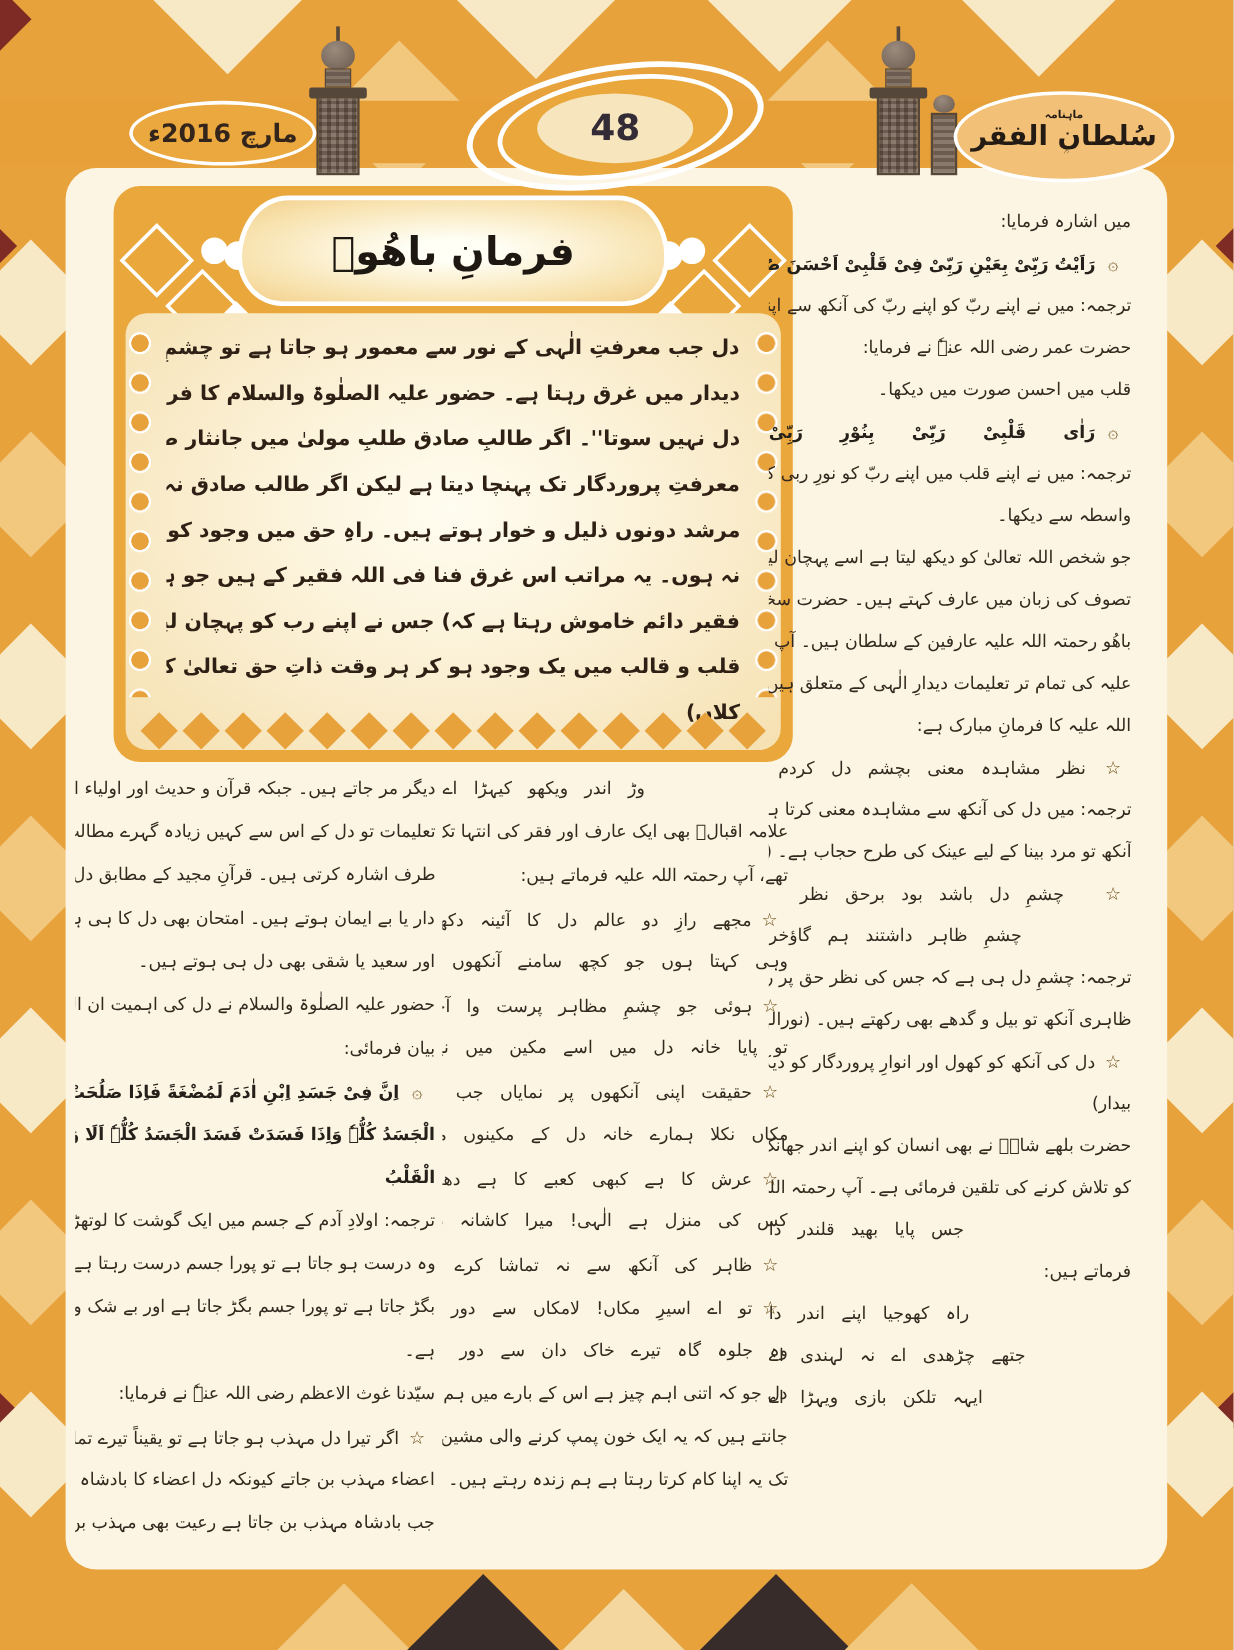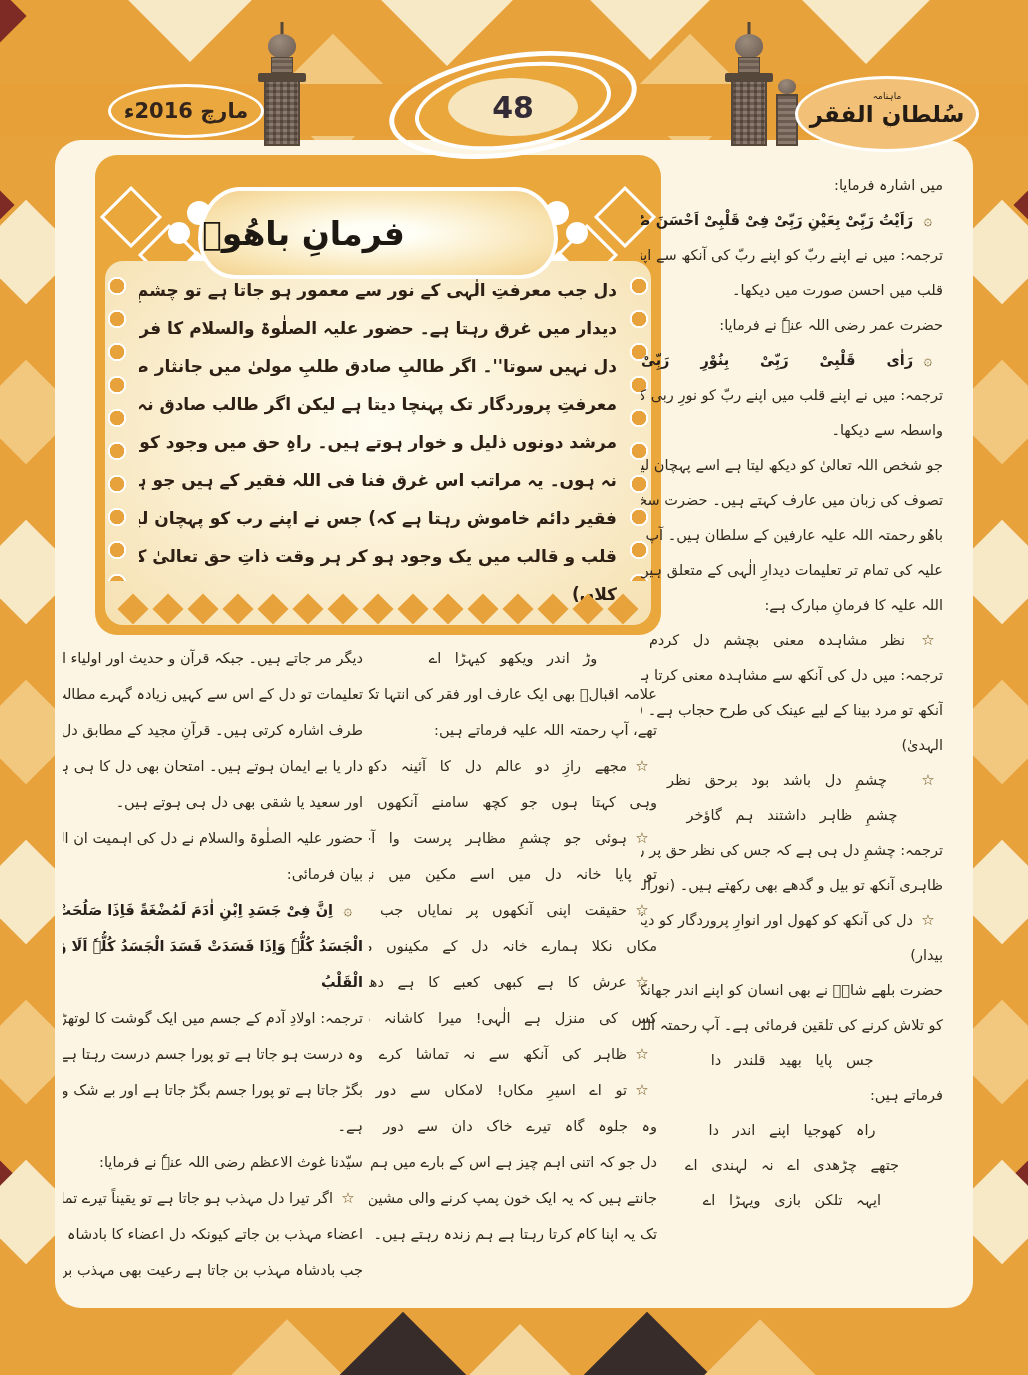--- a/index.html
+++ b/index.html
@@ -25,47 +25,47 @@
   .m-dome{left:50%;transform:translateX(-50%);bottom:88px;width:28px;height:24px;background:radial-gradient(circle at 40% 30%,#9b8b7d,#6b5b50);border-radius:50% 50% 46% 46%;}
   .m-spire{left:50%;transform:translateX(-50%);bottom:110px;width:3px;height:14px;background:#554739;}
   .m-side{right:-16px;bottom:0;width:22px;height:52px;background:repeating-linear-gradient(0deg,#8a7a6e 0 3px,#6b5b50 3px 6px);border:2px solid #554739;}
   .m-side-dome{right:-14px;bottom:52px;width:18px;height:15px;background:radial-gradient(circle at 40% 30%,#9b8b7d,#6b5b50);border-radius:50% 50% 46% 46%;}
   .pageno-wrap{position:absolute;left:388px;top:48px;width:250px;height:116px;z-index:6;}
   .e{position:absolute;border-radius:50%;}
   .e1{left:0;top:6px;width:250px;height:102px;border:5px solid #fff;transform:rotate(-9deg);}
   .e2{left:26px;top:16px;width:198px;height:84px;background:#E9A73C;border:4px solid #fff;transform:rotate(-9deg);}
   .e3{left:60px;top:30px;width:130px;height:58px;background:#F6E5BD;display:flex;align-items:center;justify-content:center;font-size:30px;font-weight:700;color:#332B35;font-family:"DejaVu Sans",sans-serif;}
   .logo-oval{position:absolute;left:795px;top:76px;width:184px;height:76px;background:#F2C177;border:3px solid #fff;border-radius:50%;display:flex;flex-direction:column;align-items:center;justify-content:center;z-index:6;direction:rtl;color:#241C14;}
-  .logo-small{font-size:9px;font-weight:400;line-height:10px;}
+  .logo-small{font-size:9px;font-weight:700;line-height:10px;}
   .logo-main{font-size:23px;font-weight:700;line-height:26px;}
   .logo-mark{font-size:11px;line-height:10px;}
   
   .content{position:absolute;left:55px;top:140px;width:918px;height:1168px;background:#FCF5E3;border-radius:26px;z-index:4;}
   
   .panel{position:absolute;right:312px;top:15px;width:566px;height:480px;background:#EAA73C;border-radius:22px;}
-  .cloud{position:absolute;left:50%;transform:translateX(-50%);top:8px;width:360px;height:92px;background:radial-gradient(ellipse at 50% 50%,#FFFFF6 15%,#F8E3B0 70%,#F3CF8B 100%);border:4px solid #fff;border-radius:52px 52px 46px 46px/64px 64px 50px 50px;display:flex;align-items:center;justify-content:flex-end;z-index:2;margin-top:24px;}
+  .cloud{position:absolute;left:50%;transform:translateX(-50%);top:8px;width:360px;height:92px;background:radial-gradient(ellipse at 50% 50%,#FFFFF6 15%,#F8E3B0 70%,#F3CF8B 100%);border:4px solid #fff;border-radius:52px 52px 46px 46px/64px 64px 50px 50px;display:flex;align-items:center;justify-content:center;z-index:2;}
   .cloud:before,.cloud:after{content:"";position:absolute;top:50%;margin-top:-11px;width:22px;height:22px;border-radius:50%;background:#fff;}
   .cloud:before{left:-34px;} .cloud:after{right:-34px;}
   .cloud-title{font-size:33px;font-weight:700;color:#1E1812;direction:rtl;}
   .orn{position:absolute;}
   .orn-od{width:44px;height:44px;border:3px solid #fff;transform:rotate(45deg);}
   .orn-fd{width:20px;height:20px;background:#fff;transform:rotate(45deg);}
   .orn-c{width:24px;height:24px;background:#fff;border-radius:50%;}
   .fbox{position:absolute;left:10px;right:10px;top:106px;bottom:10px;background:radial-gradient(ellipse at 50% 45%,#FFFDF1 0%,#FBF0D4 48%,#F5E0B0 100%);border-radius:18px;padding:10px 34px 36px;}
   .dots{position:absolute;top:10px;bottom:44px;width:20px;background-image:radial-gradient(circle at 10px 15px,#E8A23C 7px,#ffffff 7.5px 9px,rgba(255,255,255,0) 9.5px);background-size:20px 33px;background-repeat:repeat-y;}
   .dots.dl{left:2px;} .dots.dr{right:2px;}
   .f-diamonds{position:absolute;left:24px;right:24px;bottom:5px;display:flex;justify-content:center;gap:13px;}
   .f-diamonds i{width:22px;height:22px;background:#E8A23C;transform:rotate(45deg);flex:0 0 auto;}
   
   .line{display:flex;align-items:baseline;direction:rtl;color:#33291F;white-space:nowrap;overflow:hidden;}
   .line .marker{flex:0 0 30px;text-align:center;font-size:15px;color:#6b4d14;}
   .line .txt{flex:1;display:block;min-width:0;}
   .t-p  .txt{text-align:justify;text-align-last:justify;}
   .t-pe .txt{text-align:right;}
-  .t-v  .txt{text-align:center;word-spacing:9px;}
+  .t-v  .txt{text-align:left;word-spacing:9px;}
   .t-vs .txt{text-align:center;word-spacing:9px;}
   .t-ps .txt{text-align:justify;text-align-last:justify;}
   .t-a1 .txt,.t-a .txt{text-align:justify;text-align-last:justify;font-weight:700;}
   .t-ae .txt{text-align:right;font-weight:700;}
   .t-a1,.t-a,.t-ae{color:#26201A;}
   
   .fbox .line{font-size:17px;line-height:38px;height:38px;color:#2E2014;font-weight:600;}
   
   .col{position:absolute;}
   .col .line{font-size:14.5px;}
@@ -230,24 +230,24 @@
           <span class="txt">میں اشارہ فرمایا:</span>
         </div>
         <div class="line t-a1">
           <span class="marker">۞</span>
           <span class="txt">رَاَیْتُ رَبِّیْ بِعَیْنِ رَبِّیْ فِیْ قَلْبِیْ اَحْسَنَ صُوْرَةً</span>
         </div>
         <div class="line t-p">
           <span class="txt">ترجمہ: میں نے اپنے ربّ کو اپنے ربّ کی آنکھ سے اپنے</span>
         </div>
         <div class="line t-pe">
+          <span class="txt">حضرت عمر رضی اللہ عنہٗ نے فرمایا:</span>
+        </div>
+        <div class="line t-pe">
           <span class="txt">قلب میں احسن صورت میں دیکھا۔</span>
-        </div>
-        <div class="line t-pe">
-          <span class="txt">حضرت عمر رضی اللہ عنہٗ نے فرمایا:</span>
         </div>
         <div class="line t-a1">
           <span class="marker">۞</span>
           <span class="txt">رَاٰی قَلْبِیْ رَبِّیْ بِنُوْرِ رَبِّیْ</span>
         </div>
         <div class="line t-p">
           <span class="txt">ترجمہ: میں نے اپنے قلب میں اپنے ربّ کو نورِ ربی کے</span>
         </div>
         <div class="line t-pe">
           <span class="txt">واسطہ سے دیکھا۔</span>
@@ -270,23 +270,20 @@
         <div class="line t-vs">
           <span class="marker">☆</span>
           <span class="txt">نظر مشاہدہ معنی بچشم دل کردم</span>
         </div>
         <div class="line t-p">
           <span class="txt">ترجمہ: میں دل کی آنکھ سے مشاہدہ معنی کرتا ہوں کہ ظاہری</span>
         </div>
         <div class="line t-p">
           <span class="txt">آنکھ تو مرد بینا کے لیے عینک کی طرح حجاب ہے۔ (نور</span>
         </div>
-        <div class="line t-pe">
-          <span class="txt">الہدیٰ)</span>
-        </div>
         <div class="line t-vs">
           <span class="marker">☆</span>
           <span class="txt">چشمِ دل باشد بود برحق نظر</span>
         </div>
         <div class="line t-v">
           <span class="txt">چشمِ ظاہر داشتند ہم گاؤخر</span>
         </div>
         <div class="line t-p">
           <span class="txt">ترجمہ: چشمِ دل ہی ہے کہ جس کی نظر حق پر رہتی ہے ورنہ</span>
         </div>

